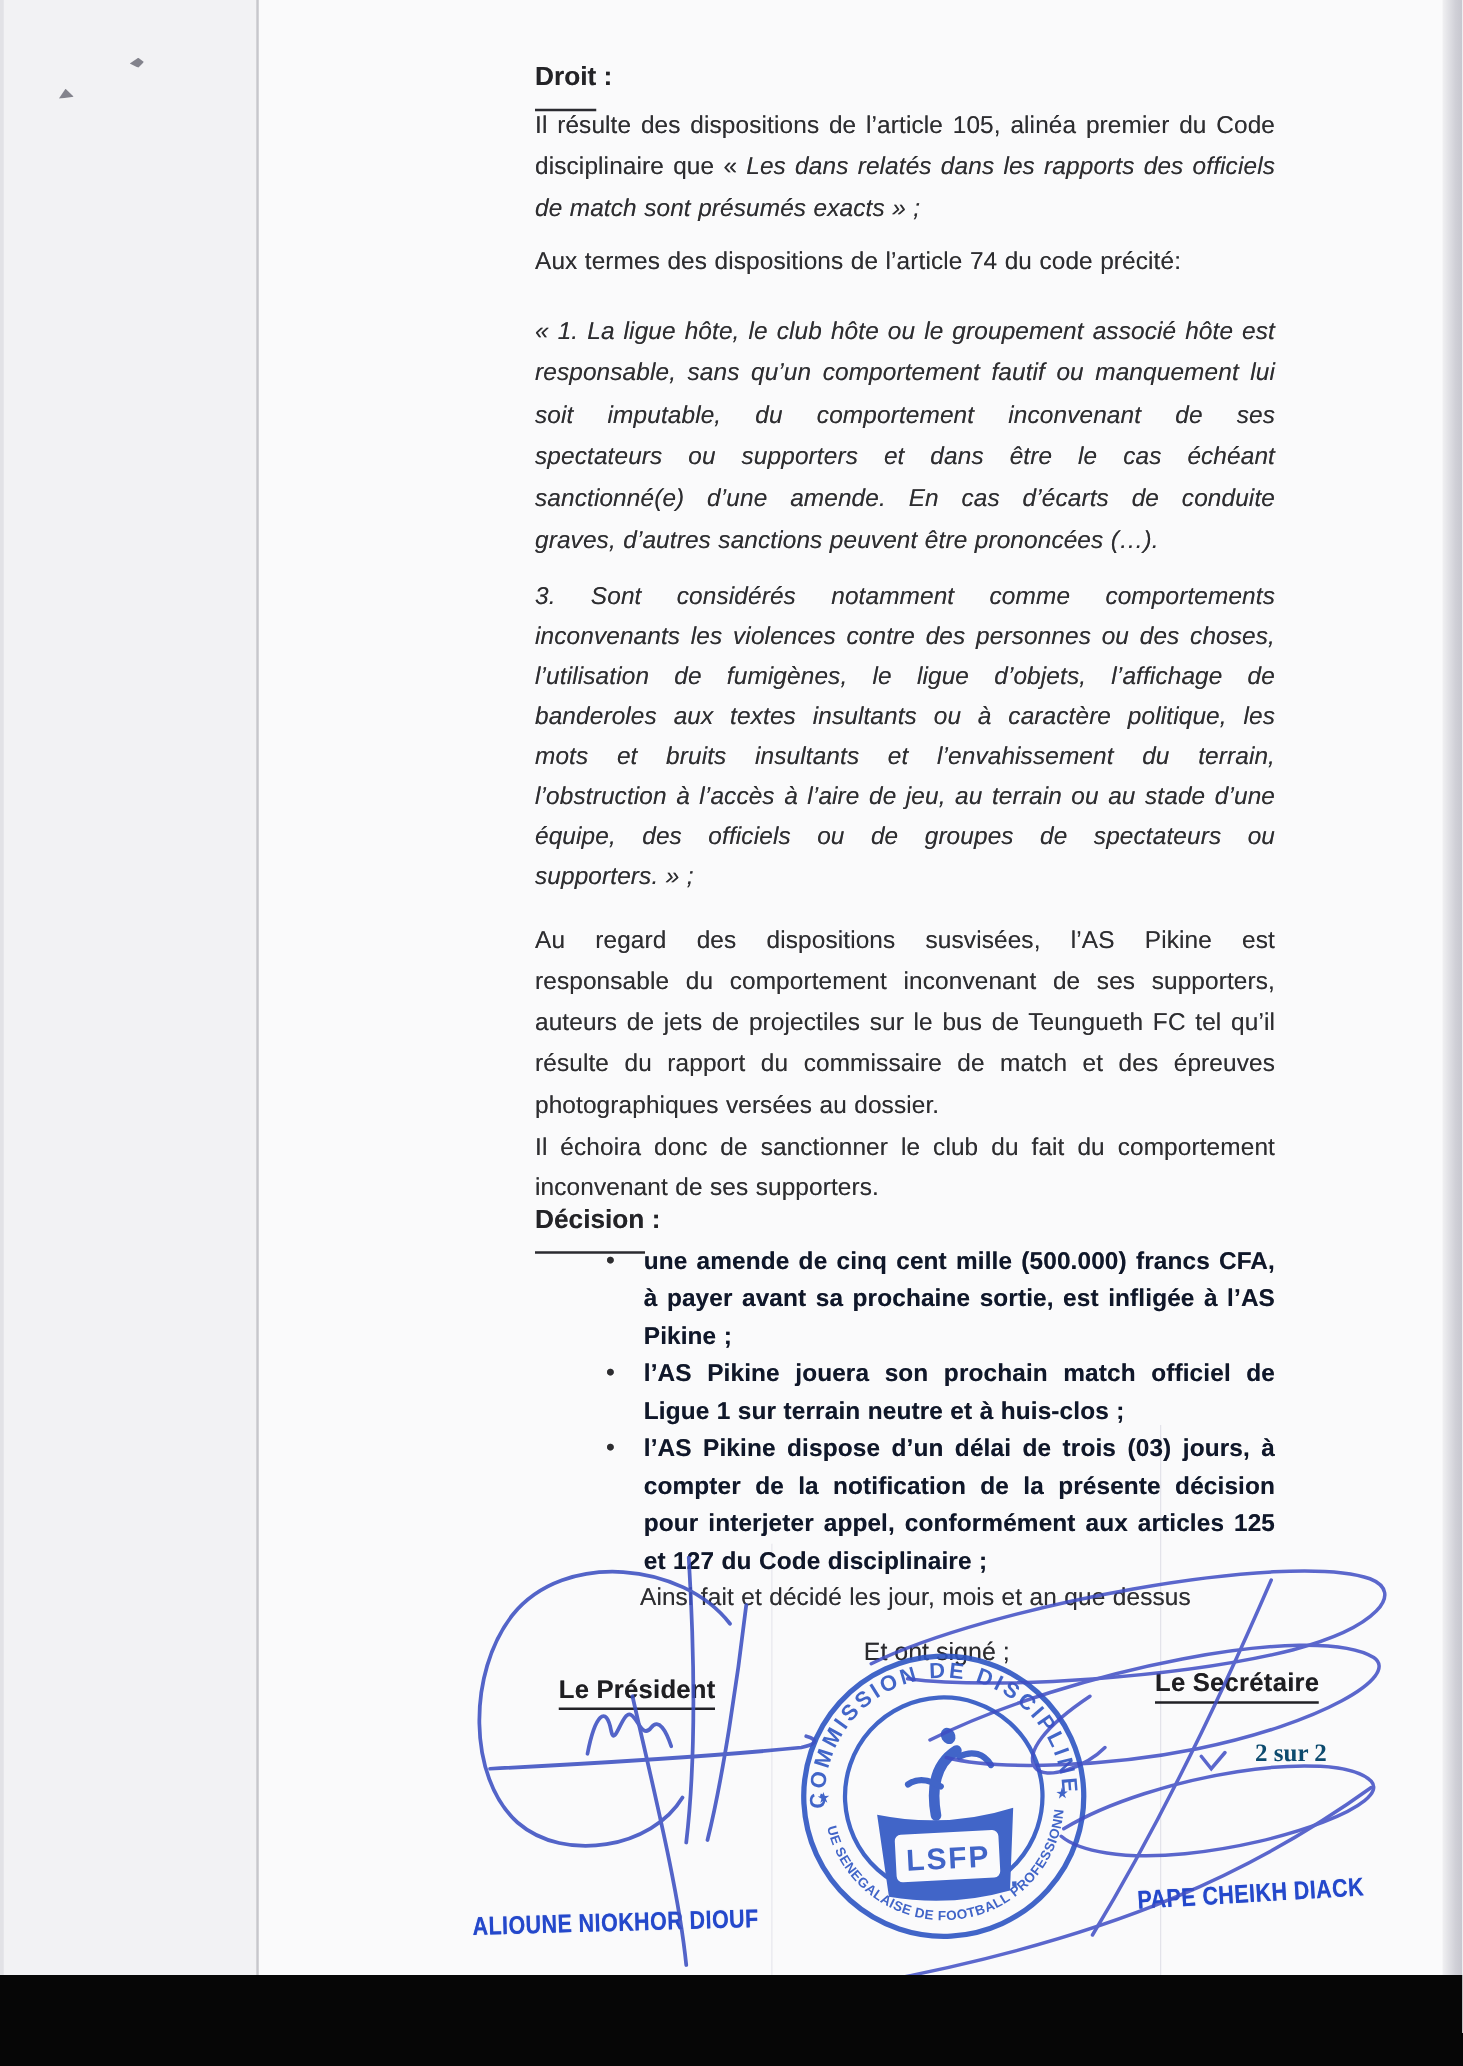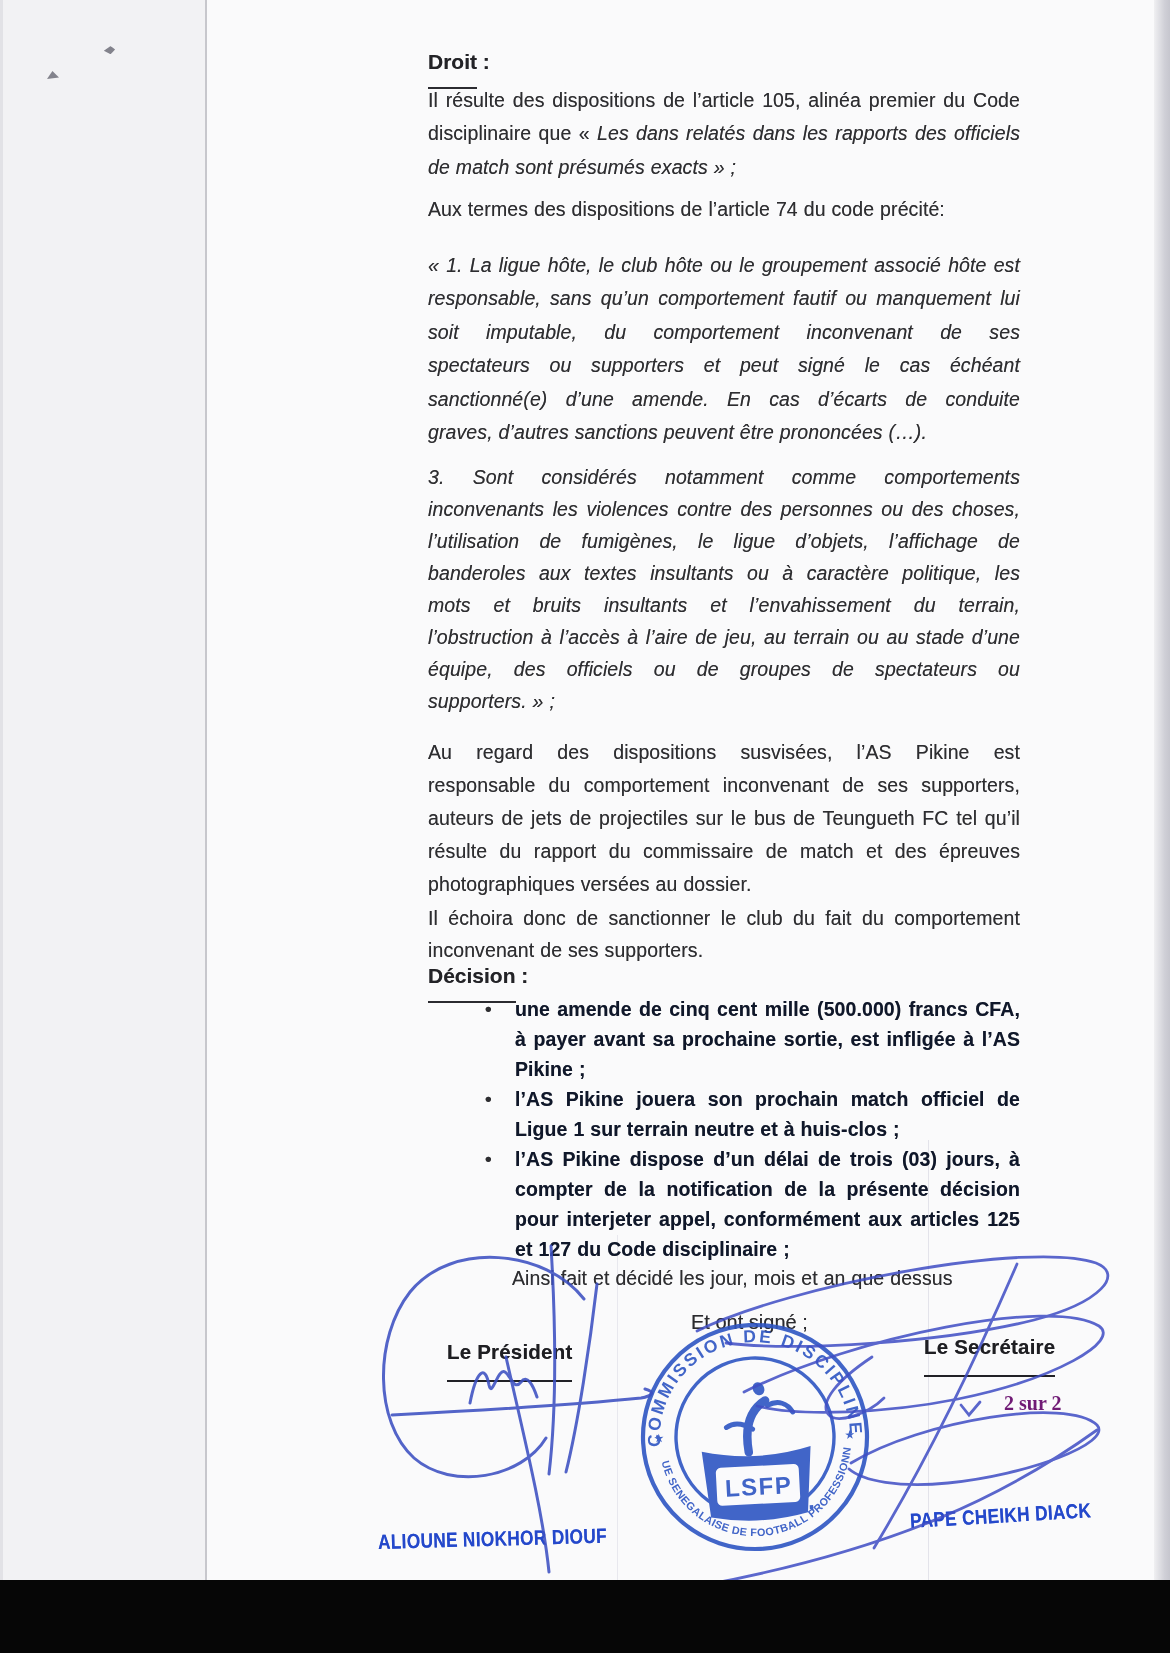--- a/index.html
+++ b/index.html
@@ -47,26 +47,26 @@
   #b-bullets{top:994px}
   .bitem{position:relative;padding-left:87px}
   .bitem .ln{line-height:30px;font-weight:bold;font-size:19.5px;color:#0f172a}
   .bdot{position:absolute;left:57px;top:0;font-size:19px;font-weight:bold;line-height:30px}
   #b-ainsi{top:1262px;padding-left:84px}
   #b-ainsi .ln{text-align:right;text-align-last:left}
 
   #signed{left:691px;top:1311px;font-size:20px;color:#2a2a2e;
     text-shadow:0 0 .5px rgba(45,45,48,.55)}
   .siglabel{font-weight:bold;font-size:20.5px;color:#1e1e22;letter-spacing:.2px;
-    border-bottom:2.4px solid #212126;padding-bottom:16px;
+    border-bottom:2.4px solid #212126;padding-bottom:2px;
     text-shadow:0 0 .5px rgba(30,30,34,.6)}
   #lbl-pres{left:447px;top:1340px}
   #lbl-sec{left:924px;top:1335px}
   #pagenum{left:1004px;top:1392px;font-family:"Liberation Serif",serif;
-    font-weight:bold;font-size:20px;color:#701a75}
+    font-weight:bold;font-size:20px;color:#0c4a6e}
   .bluename{color:#2448cb;font-weight:bold;font-size:20.5px;letter-spacing:.4px;
     transform-origin:left center;white-space:nowrap;
     text-shadow:0 0 .6px rgba(36,72,203,.7)}
   #name-pres{left:378px;top:1530px;transform:rotate(-1.6deg) scaleX(.84)}
   #name-sec{left:910px;top:1509px;transform:rotate(-3.4deg) scaleX(.84)}
 
   #ink{left:0;top:0;width:1170px;height:1653px;pointer-events:none}
 </style>
 </head>
 <body>
@@ -92,21 +92,21 @@
 </div>
 
 <div class="blk" id="b-aux">
   <div class="ln ll">Aux termes des dispositions de l’article 74 du code précité:</div>
 </div>
 
 <div class="blk" id="b-q1">
   <div class="ln it">« 1. La ligue hôte, le club hôte ou le groupement associé hôte est</div>
   <div class="ln it">responsable, sans qu’un comportement fautif ou manquement lui</div>
   <div class="ln it">soit imputable, du comportement inconvenant de ses</div>
-  <div class="ln it">spectateurs ou supporters et peut signé le cas échéant</div>
+  <div class="ln it">spectateurs ou supporters et dans être le cas échéant</div>
   <div class="ln it">sanctionné(e) d’une amende. En cas d’écarts de conduite</div>
   <div class="ln ll it">graves, d’autres sanctions peuvent être prononcées (…).</div>
 </div>
 
 <div class="blk" id="b-q3">
   <div class="ln it">3. Sont considérés notamment comme comportements</div>
   <div class="ln it">inconvenants les violences contre des personnes ou des choses,</div>
   <div class="ln it">l’utilisation de fumigènes, le ligue d’objets, l’affichage de</div>
   <div class="ln it">banderoles aux textes insultants ou à caractère politique, les</div>
   <div class="ln it">mots et bruits insultants et l’envahissement du terrain,</div>

